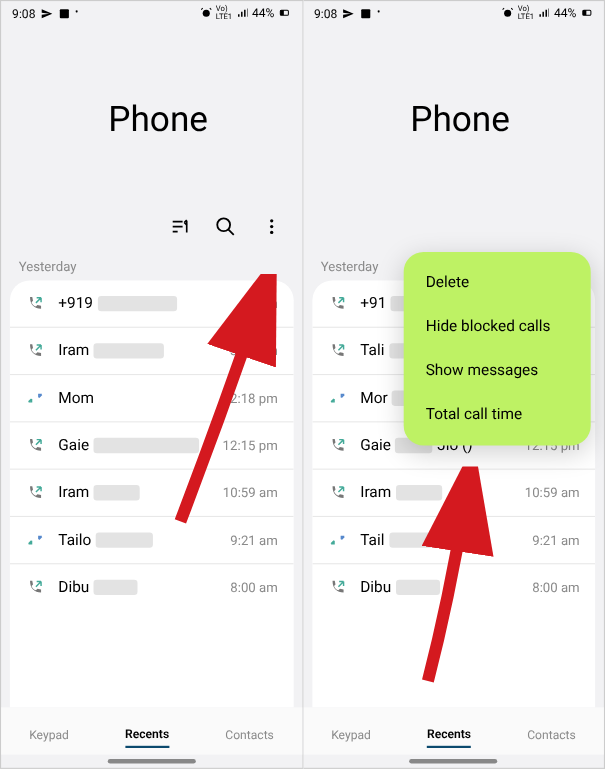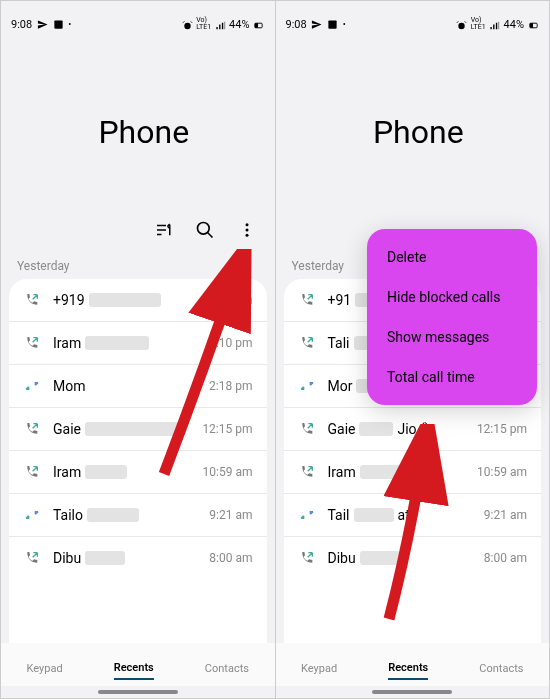--- a/index.html
+++ b/index.html
@@ -10,23 +10,23 @@
     --divider:#e8e8e8;
     --blur:#e3e3e3;
     --arrow:#d4191f;
   }
   *{box-sizing:border-box;font-family:-apple-system,Segoe UI,Roboto,Helvetica,Arial,sans-serif;}
   body{margin:0;background:#ddd;display:flex;justify-content:center;}
   .stage{width:550px;height:699px;position:relative;display:flex;background:#fff;}
   .phone{flex:1;position:relative;background:var(--bg);display:flex;flex-direction:column;overflow:hidden;border:1px solid #ccc;}
   .phone + .phone{border-left:none;}
   
-  .statusbar{display:flex;justify-content:space-between;align-items:center;font-size:11px;padding:16px 10px;color:#000;}
+  .statusbar{display:flex;justify-content:space-between;align-items:center;font-size:11px;padding:4px 10px;color:#000;}
   .sb-left{display:flex;gap:4px;align-items:center;}
-  .sb-right{display:flex;gap:3px;align-items:flex-end;}
+  .sb-right{display:flex;gap:3px;align-items:flex-start;}
   .sb-ico{width:12px;height:12px;display:flex;align-items:center;justify-content:center;}
   
   .hero{flex:0 0 170px;display:flex;align-items:center;justify-content:center;}
   .hero-title{font-size:32px;font-weight:400;color:#000;margin-left:12px;}
   
   .toolbar{display:flex;justify-content:flex-end;align-items:center;gap:22px;padding:0 18px 6px 0;height:32px;}
   .tool-ico{width:20px;height:20px;display:flex;align-items:center;justify-content:center;color:#000;}
   
   .section-header{font-size:12px;color:var(--muted);padding:10px 16px 6px;}
   
@@ -37,21 +37,21 @@
   .name{flex:1;display:flex;align-items:center;gap:4px;min-width:0;}
   .name-text{white-space:nowrap;}
   .blur{display:inline-block;height:14px;border-radius:3px;background:var(--blur);}
   .time{font-size:12px;color:var(--muted);white-space:nowrap;margin-left:8px;}
   
   .tabs{display:flex;justify-content:space-around;align-items:center;padding:14px 0 6px;background:#fafafa;font-size:11px;color:var(--muted);}
   .tab{padding:4px 0;}
   .tab.active{color:#000;font-weight:600;border-bottom:2px solid #0c4a6e;}
   .gesture{height:4px;width:80px;background:#888;border-radius:3px;margin:4px auto 4px;}
   
-  .menu{position:absolute;top:228px;right:12px;background:#d946ef;border-radius:18px;box-shadow:0 6px 24px rgba(0,0,0,.18);padding:8px 0;width:170px;z-index:5;}
+  .menu{position:absolute;top:228px;right:12px;background:#bef264;border-radius:18px;box-shadow:0 6px 24px rgba(0,0,0,.18);padding:8px 0;width:170px;z-index:5;}
   .menu-item{padding:12px 20px;font-size:14px;color:#000;}
   
   .arrow{position:absolute;z-index:10;pointer-events:none;}
 </style>
 </head>
 <body>
 
 <div class="stage">
 
   <div class="phone">

